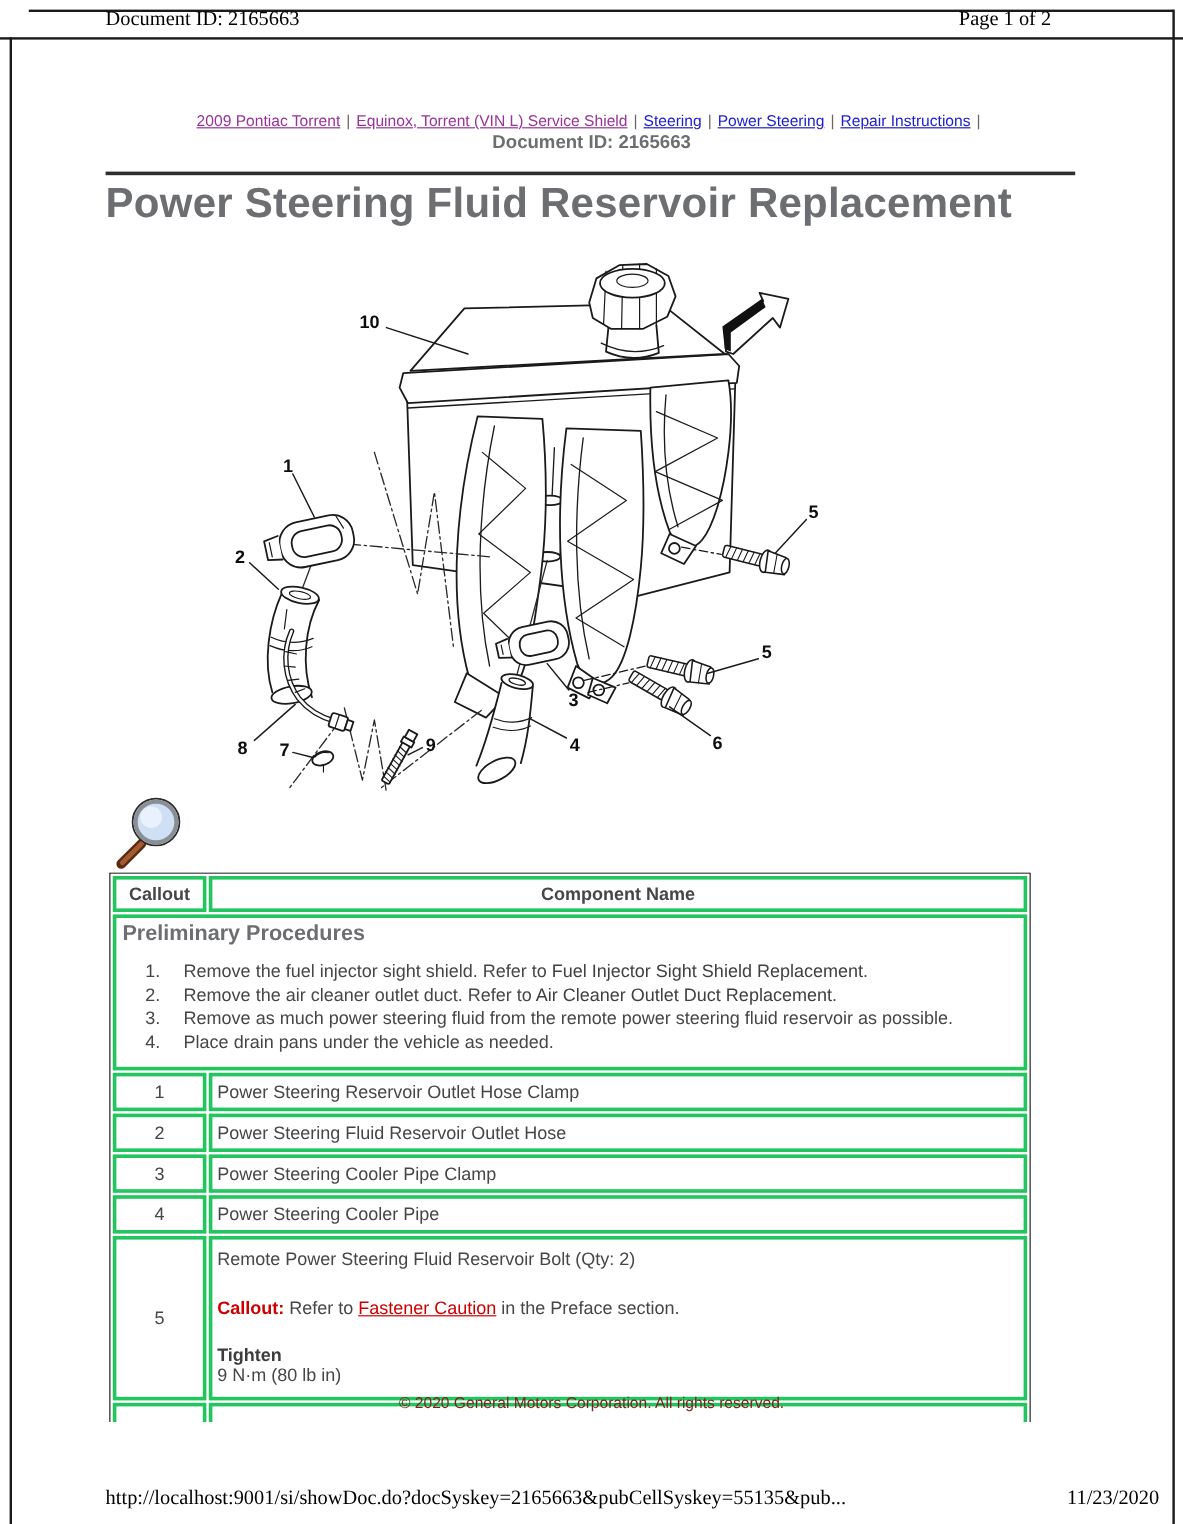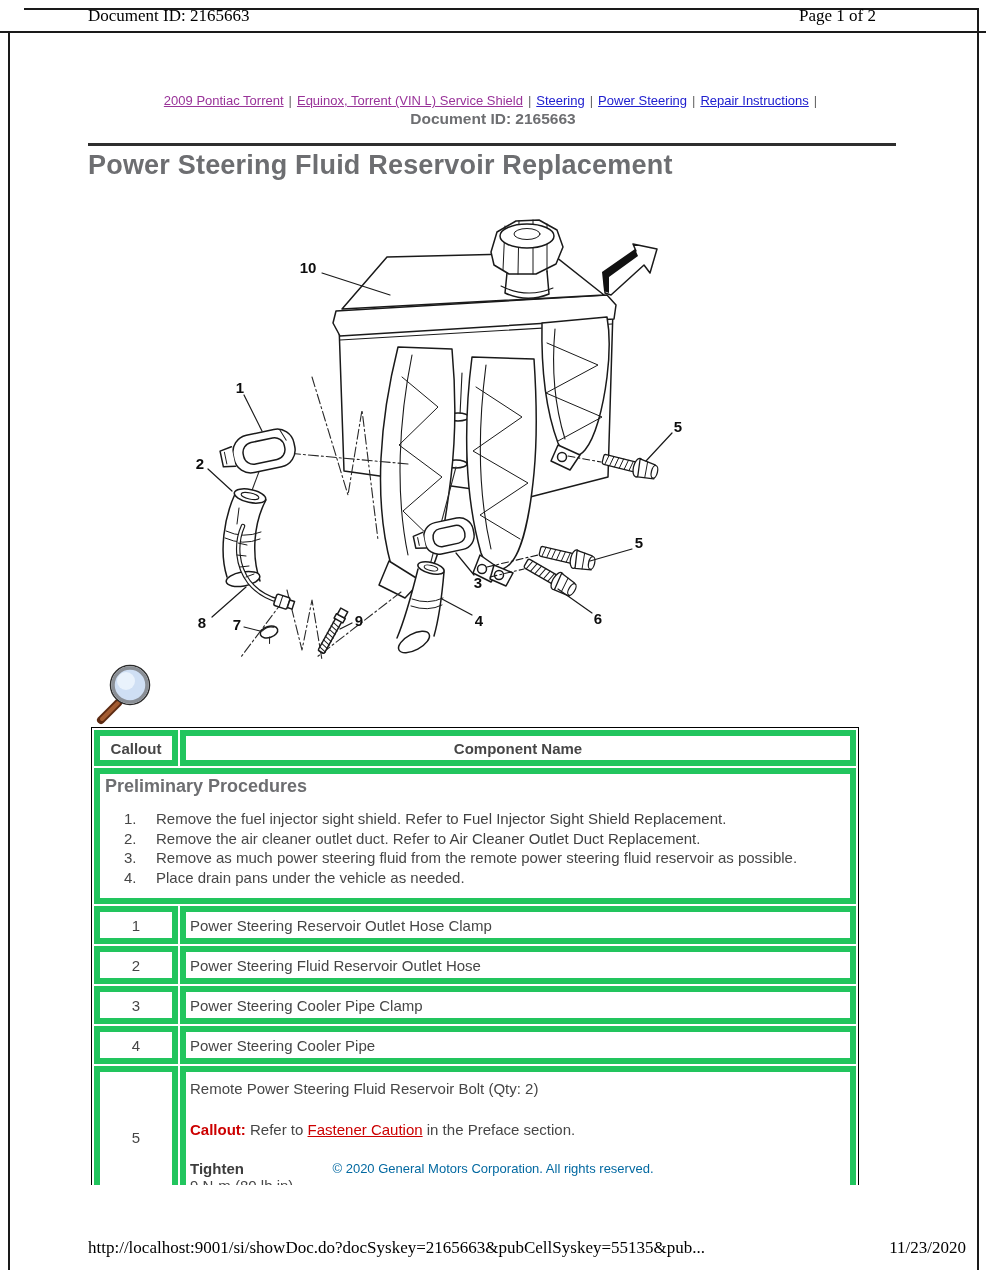--- a/index.html
+++ b/index.html
@@ -10,42 +10,42 @@
   
   .print-serif{font-family:"Liberation Serif",serif;font-size:17px;color:#000;}
   
   .crumbs{top:93px;left:0;width:100%;text-align:center;font-size:13px;color:#444;}
   .crumbs a{text-decoration:underline;cursor:pointer;}
   .crumbs a.visited{color:#993399;}
   .crumbs a.fresh{color:#2020cf;}
   .crumbs .sep{color:#666;padding:0 5px;}
   .subdocid{top:110px;left:0;width:100%;text-align:center;font-size:15.5px;font-weight:bold;color:#6d6e71;}
   .title-rule{top:143px;left:88px;width:808px;height:3px;background:#2e2e2e;}
-  .page-title{top:150px;left:88px;font-size:27px;font-weight:bold;color:#6d6e71;letter-spacing:.2px;}
+  .page-title{top:150px;left:88px;font-size:35px;font-weight:bold;color:#6d6e71;letter-spacing:.2px;}
   
   .tbl-wrap{top:727px;left:91px;width:768px;height:458px;overflow:hidden;}
   table.main{border-collapse:separate;border-spacing:2px;border:1px solid #000;width:768px;table-layout:fixed;}
-  table.main td{border:6px solid #22c55e;font-size:15px;color:#464646;padding:1px 4px;vertical-align:middle;background:#fff;}
+  table.main td{border:3px solid #22c55e;font-size:15px;color:#464646;padding:1px 4px;vertical-align:middle;background:#fff;}
   td.co{width:64px;text-align:center;}
   td.hd{font-weight:bold;color:#3d3d3d;text-align:center;font-size:15.5px;height:22px;}
   .prelim-head{font-size:18px;font-weight:bold;color:#6d6e71;padding:1px 0 0 1px;}
   .steps{margin-top:12px;padding-bottom:10px;}
   .step{display:flex;line-height:19.5px;padding-left:20px;}
   .step .num{width:32px;flex:0 0 32px;}
   .step .txt{max-width:655px;}
   .steps a{color:#404040;cursor:pointer;}
   a:empty{display:none;}
   .row5cell{vertical-align:top !important;padding-top:8px !important;height:122px;}
   .caution-lbl{color:#cc0000;font-weight:bold;}
   .caution-link{color:#cc0000;text-decoration:underline;cursor:pointer;}
   .mt24{margin-top:24px;}
   .mt22{margin-top:22px;}
   .bold-gray{font-weight:bold;color:#3d3d3d;}
   .row6cell{vertical-align:top !important;padding-top:12px !important;height:60px;}
-  .copyright{top:1161px;left:0;width:100%;text-align:center;font-size:13px;color:#0369a1;}
+  .copyright{top:1161px;left:0;width:100%;text-align:center;font-size:13px;color:#7f1d1d;}
   svg text{font-family:"Liberation Sans",sans-serif;font-weight:bold;font-size:15px;fill:#0d0d0d;}
 </style>
 </head>
 <body>
 
 <div class="frame-line" style="left:24px;top:8px;width:954px;height:2px;"></div>
 <div class="frame-line" style="left:0;top:31px;width:986px;height:2px;"></div>
 <div class="frame-line" style="left:8px;top:31px;width:2px;height:1239px;"></div>
 <div class="frame-line" style="left:977px;top:8px;width:2px;height:1262px;"></div>
 

